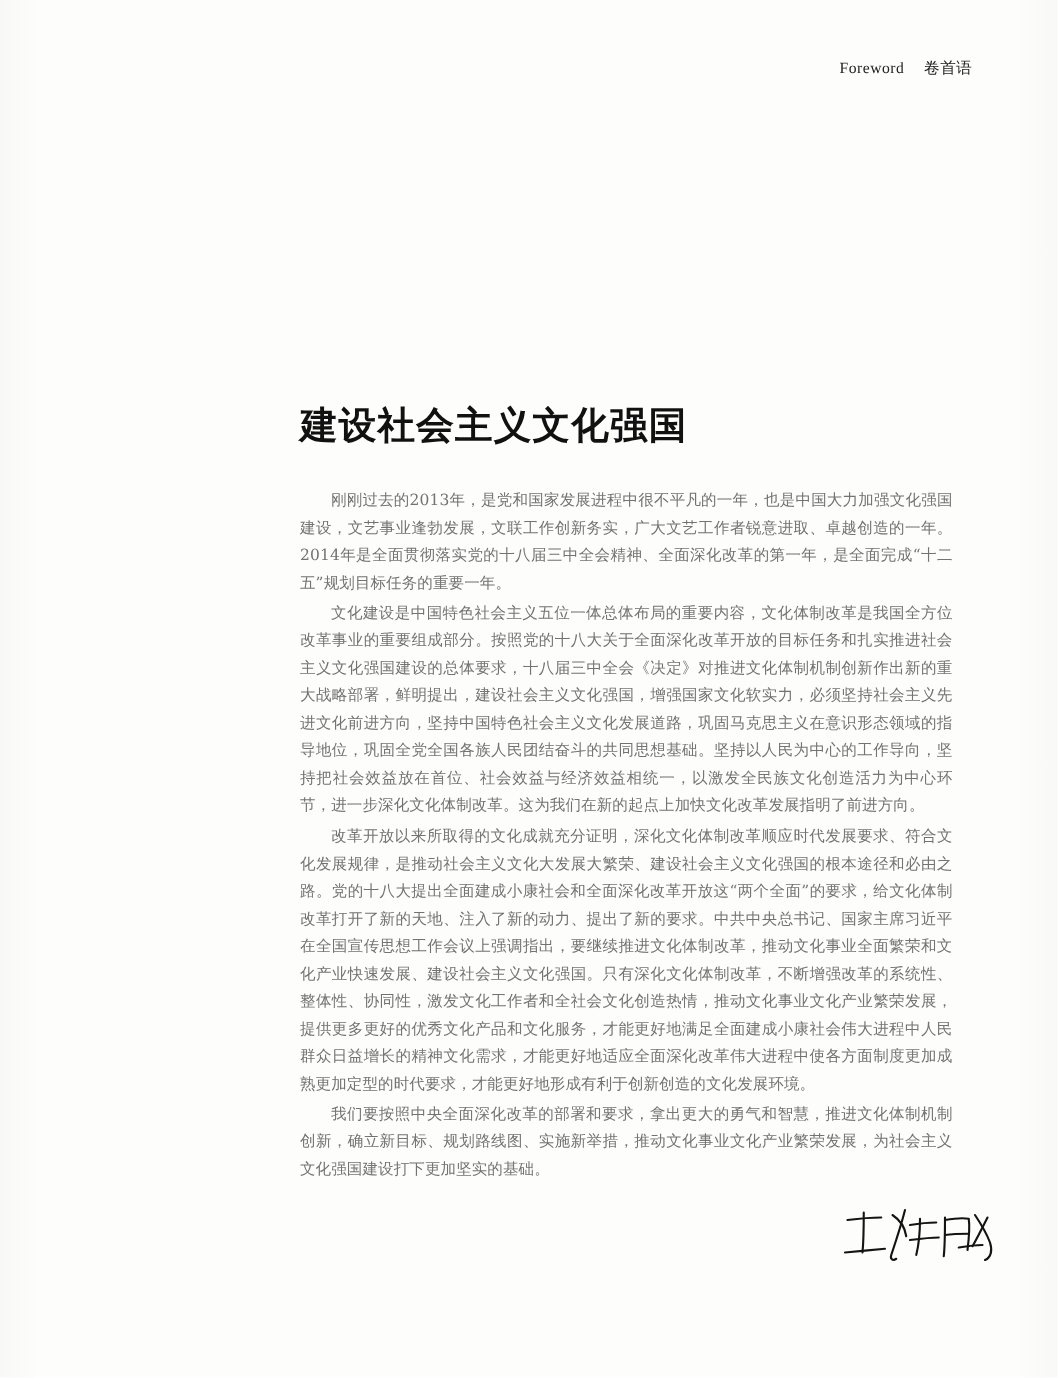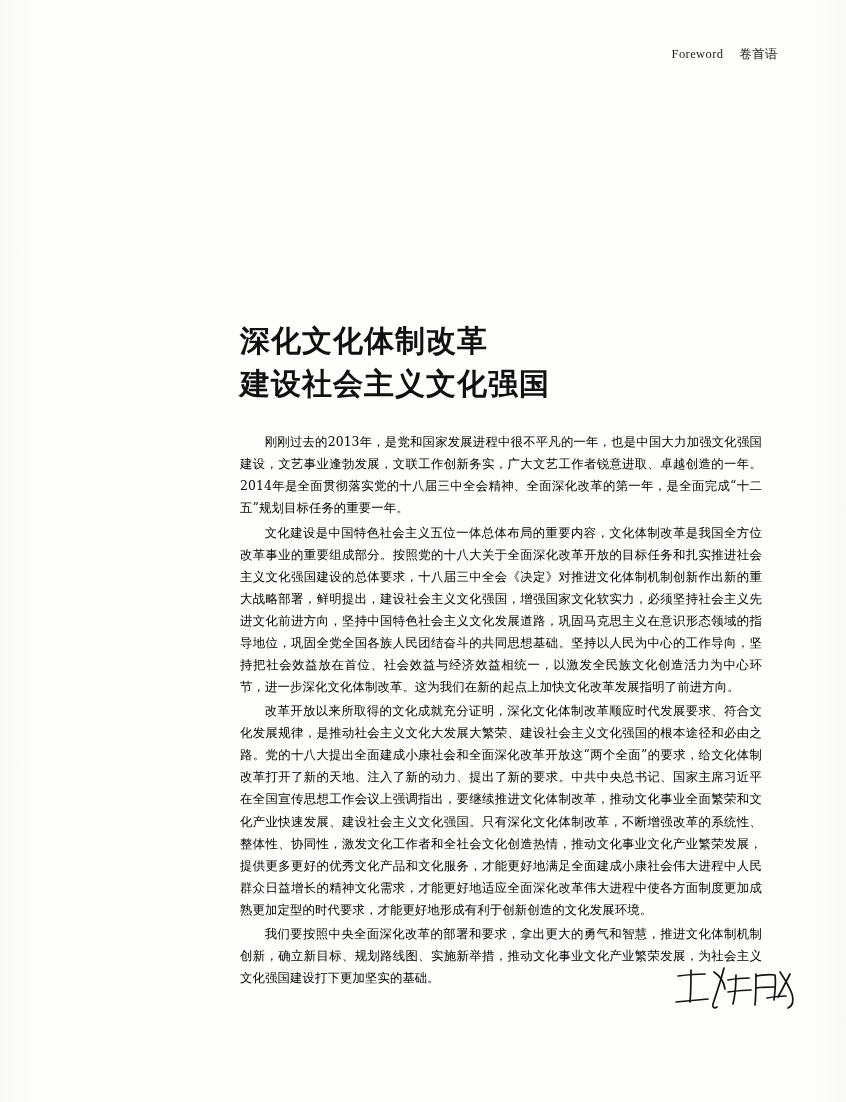--- a/index.html
+++ b/index.html
@@ -64,21 +64,21 @@
     white-space: nowrap;
   }
   .body-text p {
     margin: 0 0 2px 0;
     font-family: "DejaVu Serif", serif;
     font-size: 12.4px;
     line-height: 1.78;
     text-align: justify;
     text-justify: inter-ideograph;
     text-indent: 2em;
-    color: #000000;
+    color: #737373;
     letter-spacing: 0.1px;
   }
   .signature {
     position: absolute;
     left: 672px;
     top: 962px;
     width: 130px;
     height: 60px;
   }
   .signature svg {
@@ -91,21 +91,20 @@
 <div class="page">
 
   <div class="header">
     <span class="en">Foreword</span>
     <span class="cn">卷首语</span>
   </div>
 
   <div class="content">
 
     <h1 class="title">
-      <span class="line">深化文化体制改革</span>
       <span class="line">建设社会主义文化强国</span>
     </h1>
 
     <div class="body-text">
       <p>刚刚过去的2013年，是党和国家发展进程中很不平凡的一年，也是中国大力加强文化强国建设，文艺事业逢勃发展，文联工作创新务实，广大文艺工作者锐意进取、卓越创造的一年。2014年是全面贯彻落实党的十八届三中全会精神、全面深化改革的第一年，是全面完成“十二五”规划目标任务的重要一年。</p>
       <p>文化建设是中国特色社会主义五位一体总体布局的重要内容，文化体制改革是我国全方位改革事业的重要组成部分。按照党的十八大关于全面深化改革开放的目标任务和扎实推进社会主义文化强国建设的总体要求，十八届三中全会《决定》对推进文化体制机制创新作出新的重大战略部署，鲜明提出，建设社会主义文化强国，增强国家文化软实力，必须坚持社会主义先进文化前进方向，坚持中国特色社会主义文化发展道路，巩固马克思主义在意识形态领域的指导地位，巩固全党全国各族人民团结奋斗的共同思想基础。坚持以人民为中心的工作导向，坚持把社会效益放在首位、社会效益与经济效益相统一，以激发全民族文化创造活力为中心环节，进一步深化文化体制改革。这为我们在新的起点上加快文化改革发展指明了前进方向。</p>
       <p>改革开放以来所取得的文化成就充分证明，深化文化体制改革顺应时代发展要求、符合文化发展规律，是推动社会主义文化大发展大繁荣、建设社会主义文化强国的根本途径和必由之路。党的十八大提出全面建成小康社会和全面深化改革开放这“两个全面”的要求，给文化体制改革打开了新的天地、注入了新的动力、提出了新的要求。中共中央总书记、国家主席习近平在全国宣传思想工作会议上强调指出，要继续推进文化体制改革，推动文化事业全面繁荣和文化产业快速发展、建设社会主义文化强国。只有深化文化体制改革，不断增强改革的系统性、整体性、协同性，激发文化工作者和全社会文化创造热情，推动文化事业文化产业繁荣发展，提供更多更好的优秀文化产品和文化服务，才能更好地满足全面建成小康社会伟大进程中人民群众日益增长的精神文化需求，才能更好地适应全面深化改革伟大进程中使各方面制度更加成熟更加定型的时代要求，才能更好地形成有利于创新创造的文化发展环境。</p>
       <p>我们要按照中央全面深化改革的部署和要求，拿出更大的勇气和智慧，推进文化体制机制创新，确立新目标、规划路线图、实施新举措，推动文化事业文化产业繁荣发展，为社会主义文化强国建设打下更加坚实的基础。</p>
     </div>
 

